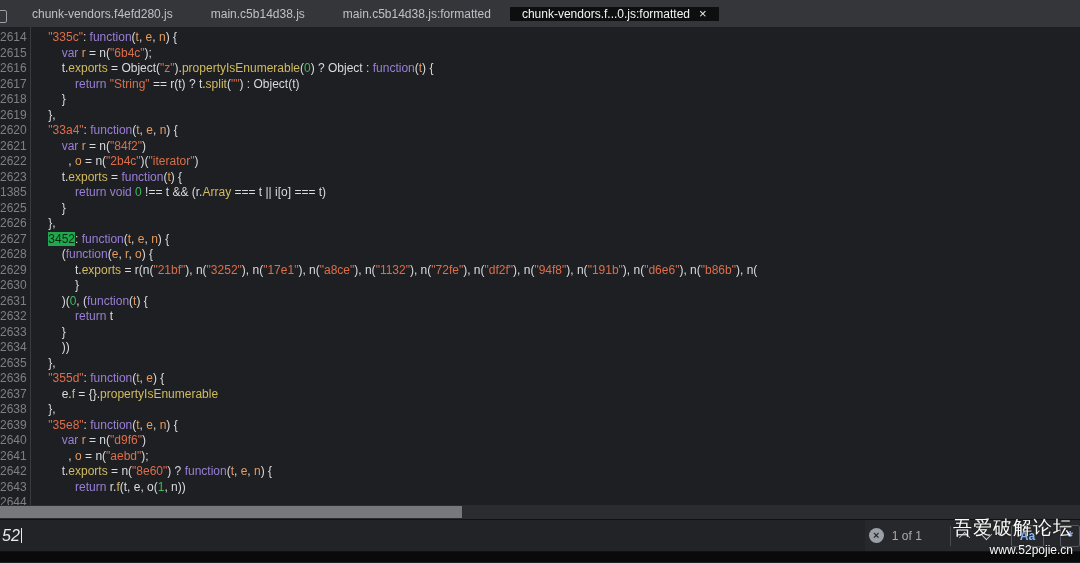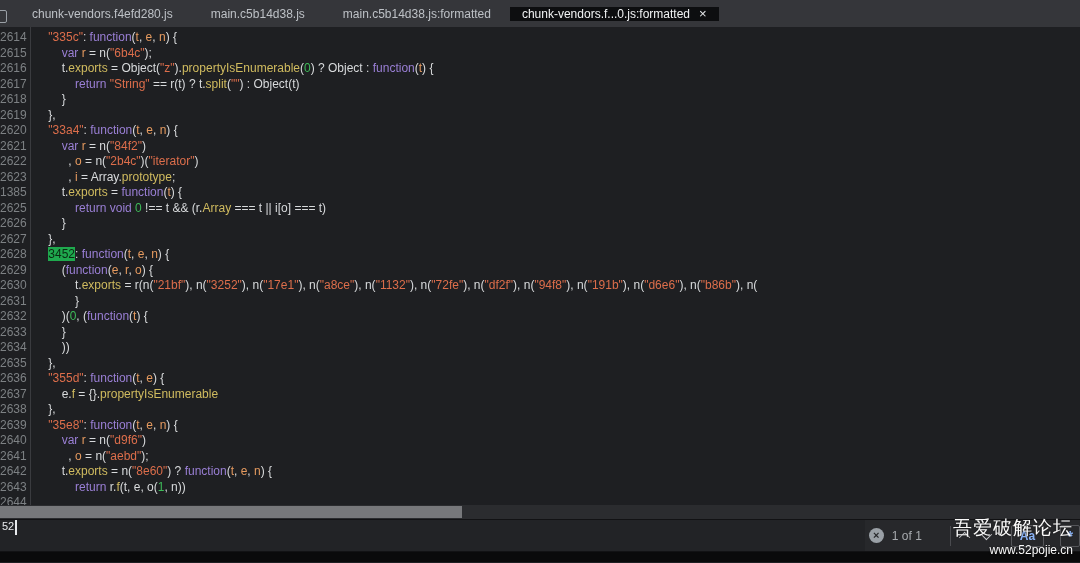--- a/index.html
+++ b/index.html
@@ -33,22 +33,22 @@
   .tok-h { background:var(--c-match_bg,#1fa94e); color:var(--c-match_fg,#0a2a12); }
 
   
   .hscroll { position:absolute; left:0; right:0; bottom:0; height:14px; background:#2b2c2f; }
   .hthumb { position:absolute; left:0; top:1px; height:12px; background:#77787b; }
 
   
   .findbar { height:33px; background:#27282b; border-top:1px solid #121214;
              border-bottom:1px solid #121214; display:flex; align-items:center;
              font-size:12px; color:#e8eaed; }
-  .find-input { flex:1; height:100%; display:flex; padding-left:2px;
-                font-size:11px; background:#222326; }
+  .find-input { flex:1; height:100%; display:flex; align-items:center; padding-left:2px;
+                font-size:16px; background:#222326;font-style:italic; }
   .caret { display:inline-block; width:1.5px; height:15px; background:#e8eaed; margin-left:1px; }
   .clear-btn { width:15px; height:15px; border-radius:50%; background:#9aa0a6; color:#27282b;
                font-size:11px; line-height:15px; text-align:center; font-weight:bold;
                margin:0 8px 0 4px; flex:none; }
   .match-count { color:#a8abaf; margin-right:28px; white-space:nowrap; }
   .vsep { width:1px; height:20px; background:#4a4b4f; margin-right:6px; flex:none; }
   .nav-btn { width:19px; height:22px; display:flex; align-items:center; justify-content:center;
              background:none; border:none; flex:none; }
   .chev { width:8px; height:8px; border-left:1.6px solid #cfd1d4; border-top:1.6px solid #cfd1d4; }
   .chev.up { transform:rotate(45deg) translateY(2px); }
@@ -126,30 +126,30 @@
     <div class="code">
         <div class="line"><span class="tok-v">    </span><span class="tok-s">"335c"</span><span class="tok-v">: </span><span class="tok-k">function</span><span class="tok-v">(</span><span class="tok-d">t</span><span class="tok-v">, </span><span class="tok-d">e</span><span class="tok-v">, </span><span class="tok-d">n</span><span class="tok-v">) {</span></div>
         <div class="line"><span class="tok-v">        </span><span class="tok-k">var</span><span class="tok-v"> </span><span class="tok-d">r</span><span class="tok-v"> = n(</span><span class="tok-s">"6b4c"</span><span class="tok-v">);</span></div>
         <div class="line"><span class="tok-v">        t.</span><span class="tok-p">exports</span><span class="tok-v"> = Object(</span><span class="tok-s">"z"</span><span class="tok-v">).</span><span class="tok-p">propertyIsEnumerable</span><span class="tok-v">(</span><span class="tok-n">0</span><span class="tok-v">) ? Object : </span><span class="tok-k">function</span><span class="tok-v">(</span><span class="tok-d">t</span><span class="tok-v">) {</span></div>
         <div class="line"><span class="tok-v">            </span><span class="tok-k">return</span><span class="tok-v"> </span><span class="tok-s">"String"</span><span class="tok-v"> == r(t) ? t.</span><span class="tok-p">split</span><span class="tok-v">(</span><span class="tok-s">""</span><span class="tok-v">) : Object(t)</span></div>
         <div class="line"><span class="tok-v">        }</span></div>
         <div class="line"><span class="tok-v">    },</span></div>
         <div class="line"><span class="tok-v">    </span><span class="tok-s">"33a4"</span><span class="tok-v">: </span><span class="tok-k">function</span><span class="tok-v">(</span><span class="tok-d">t</span><span class="tok-v">, </span><span class="tok-d">e</span><span class="tok-v">, </span><span class="tok-d">n</span><span class="tok-v">) {</span></div>
         <div class="line"><span class="tok-v">        </span><span class="tok-k">var</span><span class="tok-v"> </span><span class="tok-d">r</span><span class="tok-v"> = n(</span><span class="tok-s">"84f2"</span><span class="tok-v">)</span></div>
         <div class="line"><span class="tok-v">          , </span><span class="tok-d">o</span><span class="tok-v"> = n(</span><span class="tok-s">"2b4c"</span><span class="tok-v">)(</span><span class="tok-s">"iterator"</span><span class="tok-v">)</span></div>
-        <div class="line"><span class="tok-v">          , </span><span class="tok-d">i</span><span class="tok-v"> = Array.</span><span class="tok-p">prototype</span><span class="tok-v">;</span></div>
         <div class="line"><span class="tok-v">        t.</span><span class="tok-p">exports</span><span class="tok-v"> = </span><span class="tok-k">function</span><span class="tok-v">(</span><span class="tok-d">t</span><span class="tok-v">) {</span></div>
         <div class="line"><span class="tok-v">            </span><span class="tok-k">return</span><span class="tok-v"> </span><span class="tok-k">void</span><span class="tok-v"> </span><span class="tok-n">0</span><span class="tok-v"> !== t &amp;&amp; (r.</span><span class="tok-p">Array</span><span class="tok-v"> === t || i[o] === t)</span></div>
         <div class="line"><span class="tok-v">        }</span></div>
         <div class="line"><span class="tok-v">    },</span></div>
         <div class="line"><span class="tok-v">    </span><span class="tok-h">3452</span><span class="tok-v">: </span><span class="tok-k">function</span><span class="tok-v">(</span><span class="tok-d">t</span><span class="tok-v">, </span><span class="tok-d">e</span><span class="tok-v">, </span><span class="tok-d">n</span><span class="tok-v">) {</span></div>
         <div class="line"><span class="tok-v">        (</span><span class="tok-k">function</span><span class="tok-v">(</span><span class="tok-d">e</span><span class="tok-v">, </span><span class="tok-d">r</span><span class="tok-v">, </span><span class="tok-d">o</span><span class="tok-v">) {</span></div>
         <div class="line"><span class="tok-v">            t.</span><span class="tok-p">exports</span><span class="tok-v"> = r(n(</span><span class="tok-s">"21bf"</span><span class="tok-v">), n(</span><span class="tok-s">"3252"</span><span class="tok-v">), n(</span><span class="tok-s">"17e1"</span><span class="tok-v">), n(</span><span class="tok-s">"a8ce"</span><span class="tok-v">), n(</span><span class="tok-s">"1132"</span><span class="tok-v">), n(</span><span class="tok-s">"72fe"</span><span class="tok-v">), n(</span><span class="tok-s">"df2f"</span><span class="tok-v">), n(</span><span class="tok-s">"94f8"</span><span class="tok-v">), n(</span><span class="tok-s">"191b"</span><span class="tok-v">), n(</span><span class="tok-s">"d6e6"</span><span class="tok-v">), n(</span><span class="tok-s">"b86b"</span><span class="tok-v">), n(</span></div>
         <div class="line"><span class="tok-v">            }</span></div>
         <div class="line"><span class="tok-v">        )(</span><span class="tok-n">0</span><span class="tok-v">, (</span><span class="tok-k">function</span><span class="tok-v">(</span><span class="tok-d">t</span><span class="tok-v">) {</span></div>
+        <div class="line"><span class="tok-v">            </span><span class="tok-k">return</span><span class="tok-v"> t</span></div>
         <div class="line"><span class="tok-v">        }</span></div>
         <div class="line"><span class="tok-v">        ))</span></div>
         <div class="line"><span class="tok-v">    },</span></div>
         <div class="line"><span class="tok-v">    </span><span class="tok-s">"355d"</span><span class="tok-v">: </span><span class="tok-k">function</span><span class="tok-v">(</span><span class="tok-d">t</span><span class="tok-v">, </span><span class="tok-d">e</span><span class="tok-v">) {</span></div>
         <div class="line"><span class="tok-v">        e.</span><span class="tok-p">f</span><span class="tok-v"> = {}.</span><span class="tok-p">propertyIsEnumerable</span></div>
         <div class="line"><span class="tok-v">    },</span></div>
         <div class="line"><span class="tok-v">    </span><span class="tok-s">"35e8"</span><span class="tok-v">: </span><span class="tok-k">function</span><span class="tok-v">(</span><span class="tok-d">t</span><span class="tok-v">, </span><span class="tok-d">e</span><span class="tok-v">, </span><span class="tok-d">n</span><span class="tok-v">) {</span></div>
         <div class="line"><span class="tok-v">        </span><span class="tok-k">var</span><span class="tok-v"> </span><span class="tok-d">r</span><span class="tok-v"> = n(</span><span class="tok-s">"d9f6"</span><span class="tok-v">)</span></div>
         <div class="line"><span class="tok-v">          , </span><span class="tok-d">o</span><span class="tok-v"> = n(</span><span class="tok-s">"aebd"</span><span class="tok-v">);</span></div>
         <div class="line"><span class="tok-v">        t.</span><span class="tok-p">exports</span><span class="tok-v"> = n(</span><span class="tok-s">"8e60"</span><span class="tok-v">) ? </span><span class="tok-k">function</span><span class="tok-v">(</span><span class="tok-d">t</span><span class="tok-v">, </span><span class="tok-d">e</span><span class="tok-v">, </span><span class="tok-d">n</span><span class="tok-v">) {</span></div>

